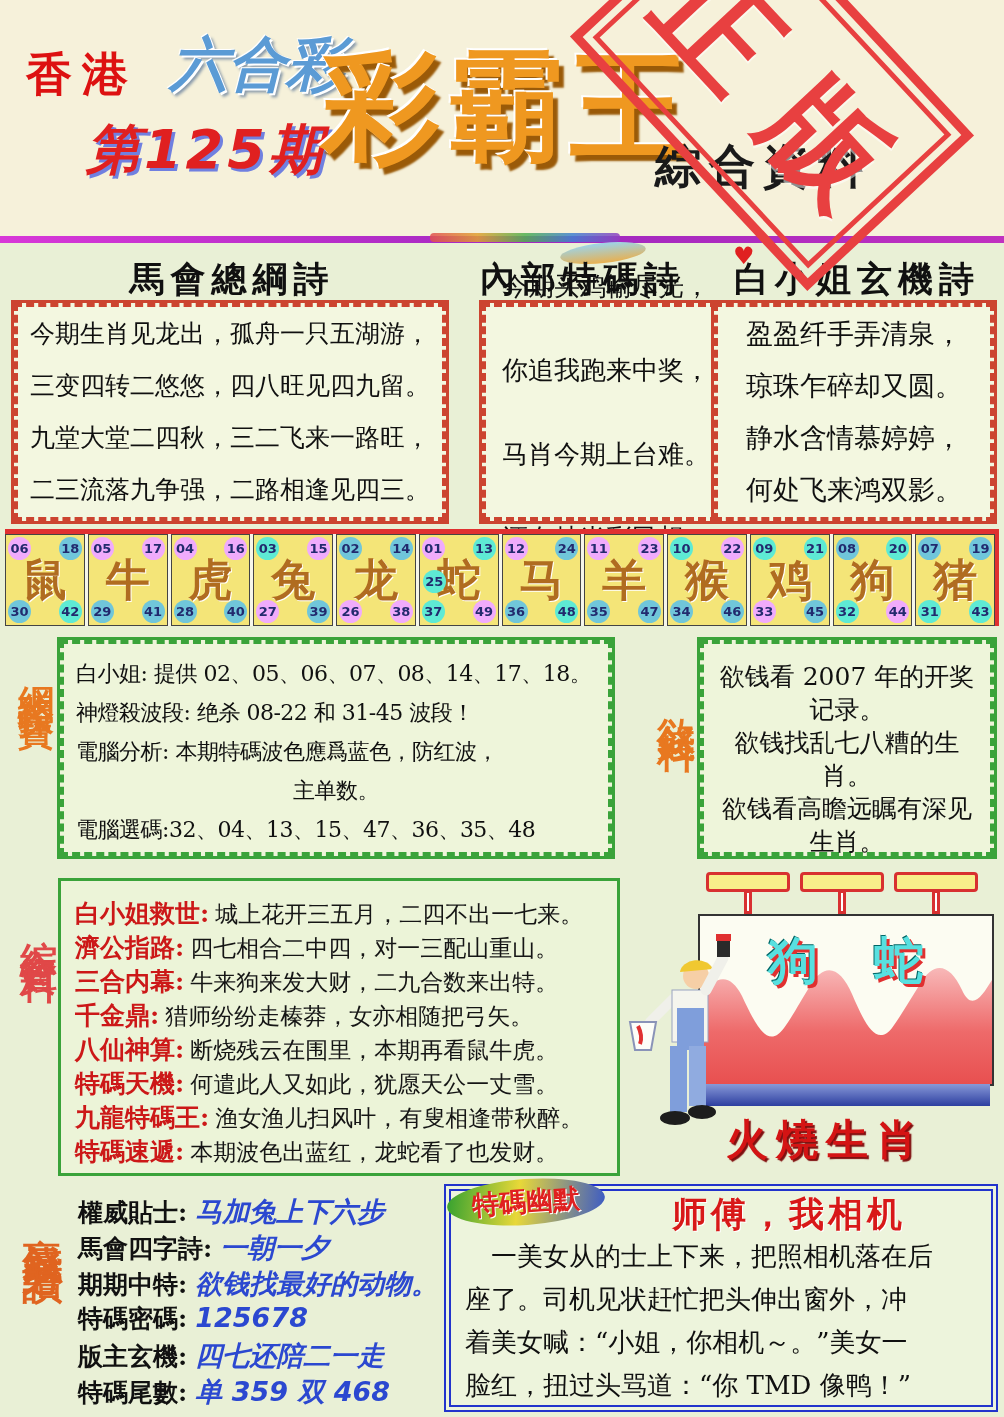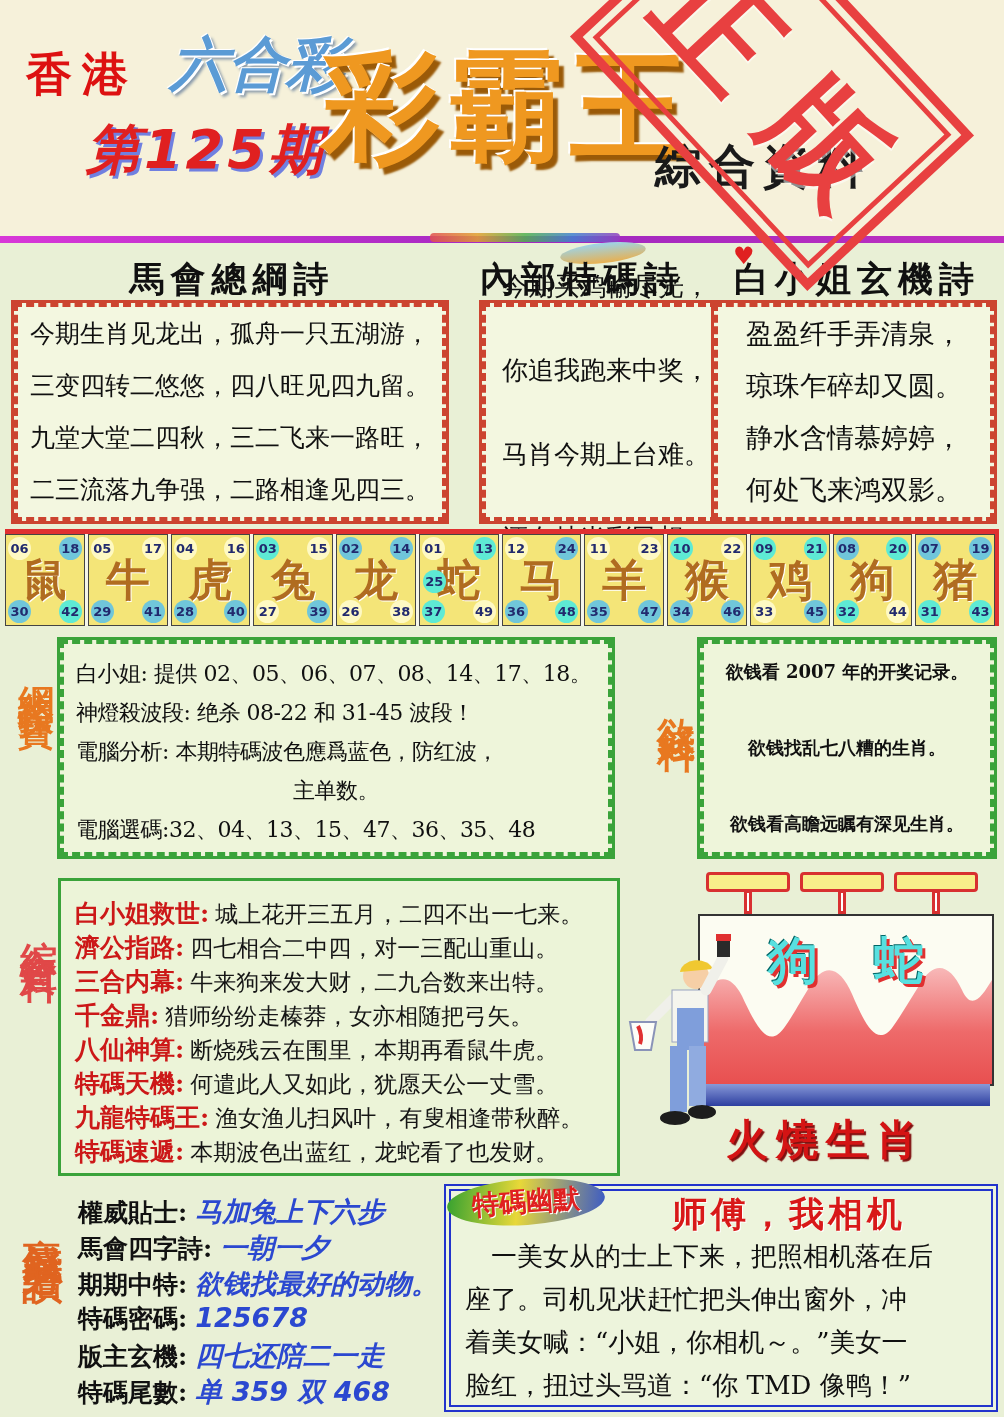--- a/index.html
+++ b/index.html
@@ -41,40 +41,40 @@
       background:linear-gradient(180deg,#9cd4ea,#e8b050);transform:rotate(-6deg);}
   .heart{position:absolute;left:733px;top:242px;font-size:24px;color:#e02020;}
 
   
   .zstrip{position:absolute;left:5px;top:529px;width:994px;height:97px;display:flex;gap:3px;
       background:#f6f6ea;border-top:5px solid #e03030;border-right:4px solid #e03030;box-sizing:border-box;}
   .zcell{flex:1;position:relative;background:#f4e578;border:1px solid #444;}
   .num{position:absolute;width:23px;height:23px;border-radius:50%;display:flex;align-items:center;
       justify-content:center;font-size:13px;font-weight:bold;color:#222a6e;}
   .tl{left:2px;top:2px}.tr{right:2px;top:2px}.bl{left:2px;bottom:2px}.br{right:2px;bottom:2px}.mid{left:3px;top:35px}
-  .c-red{background:#fef9c3}.c-blue{background:#70c6da}.c-green{background:#5eead4}
+  .c-red{background:#f0abfc}.c-blue{background:#70c6da}.c-green{background:#5eead4}
   .animal{position:absolute;inset:0;display:flex;align-items:center;justify-content:center;
       font-size:44px;color:#b06c20;font-family:"DejaVu Serif",serif;font-weight:bold;text-shadow:1px 1px 0 #fff;}
 
   
   .vlabel{position:absolute;writing-mode:vertical-rl;text-orientation:upright;font-weight:bold;
       font-family:"DejaVu Serif",serif;letter-spacing:8px;}
   .net-label{left:12px;top:658px;font-size:36px;color:#e87820;}
   .money-label{left:650px;top:688px;font-size:38px;color:#e87820;}
   .comp-label{left:14px;top:912px;font-size:37px;color:#e04848;}
   .win-label{left:16px;top:1206px;font-size:40px;color:#e06420;}
 
   .gbox{position:absolute;border:4px dashed #3aa33a;box-shadow:0 0 0 3px #3aa33a;
       background:#eef5da;box-sizing:border-box;}
   .netbox{left:60px;top:640px;width:552px;height:216px;padding:10px 12px;}
   .netline{font-family:"DejaVu Serif",serif;font-size:22px;line-height:39px;color:#101010;letter-spacing:-.5px;}
   .netline.center{text-align:center;}
   .moneybox{left:700px;top:640px;width:294px;height:216px;padding:16px 8px;
       display:flex;flex-direction:column;justify-content:space-between;}
-  .moneyline{font-family:"DejaVu Serif",serif;font-size:18px;color:#101010;text-align:center;font-weight:bold;}
+  .moneyline{font-family:"DejaVu Serif",serif;font-size:25px;color:#101010;text-align:center;font-weight:normal;}
 
   
   .compbox{position:absolute;left:58px;top:878px;width:562px;height:298px;border:3px solid #3aa33a;
       box-sizing:border-box;padding:16px 10px 8px 14px;background:#ecf4d8;}
   .crow{font-size:23px;line-height:34px;font-family:"DejaVu Serif",serif;white-space:nowrap;}
   .clabel{color:#cc1818;font-weight:bold;font-size:25px;margin-right:6px;}
   .cval{color:#151515;}
 
   
   .bb{position:absolute;left:628px;top:866px;width:372px;height:310px;}

